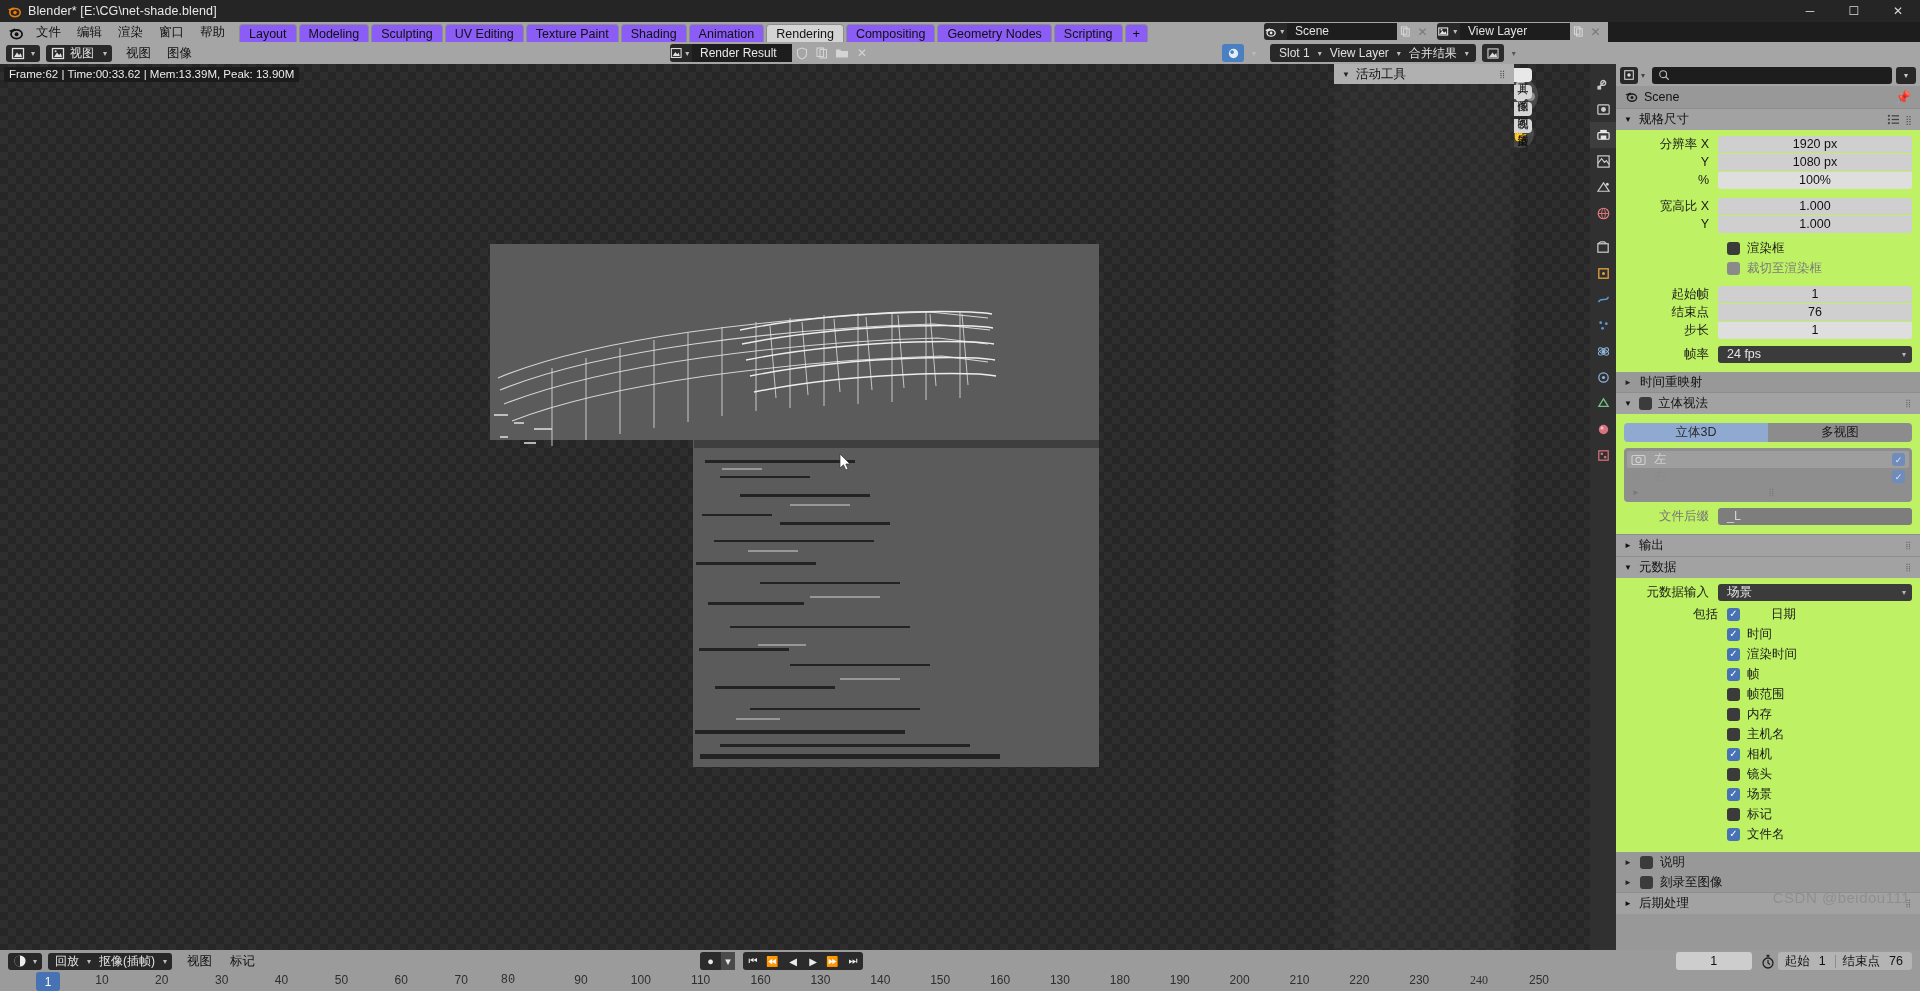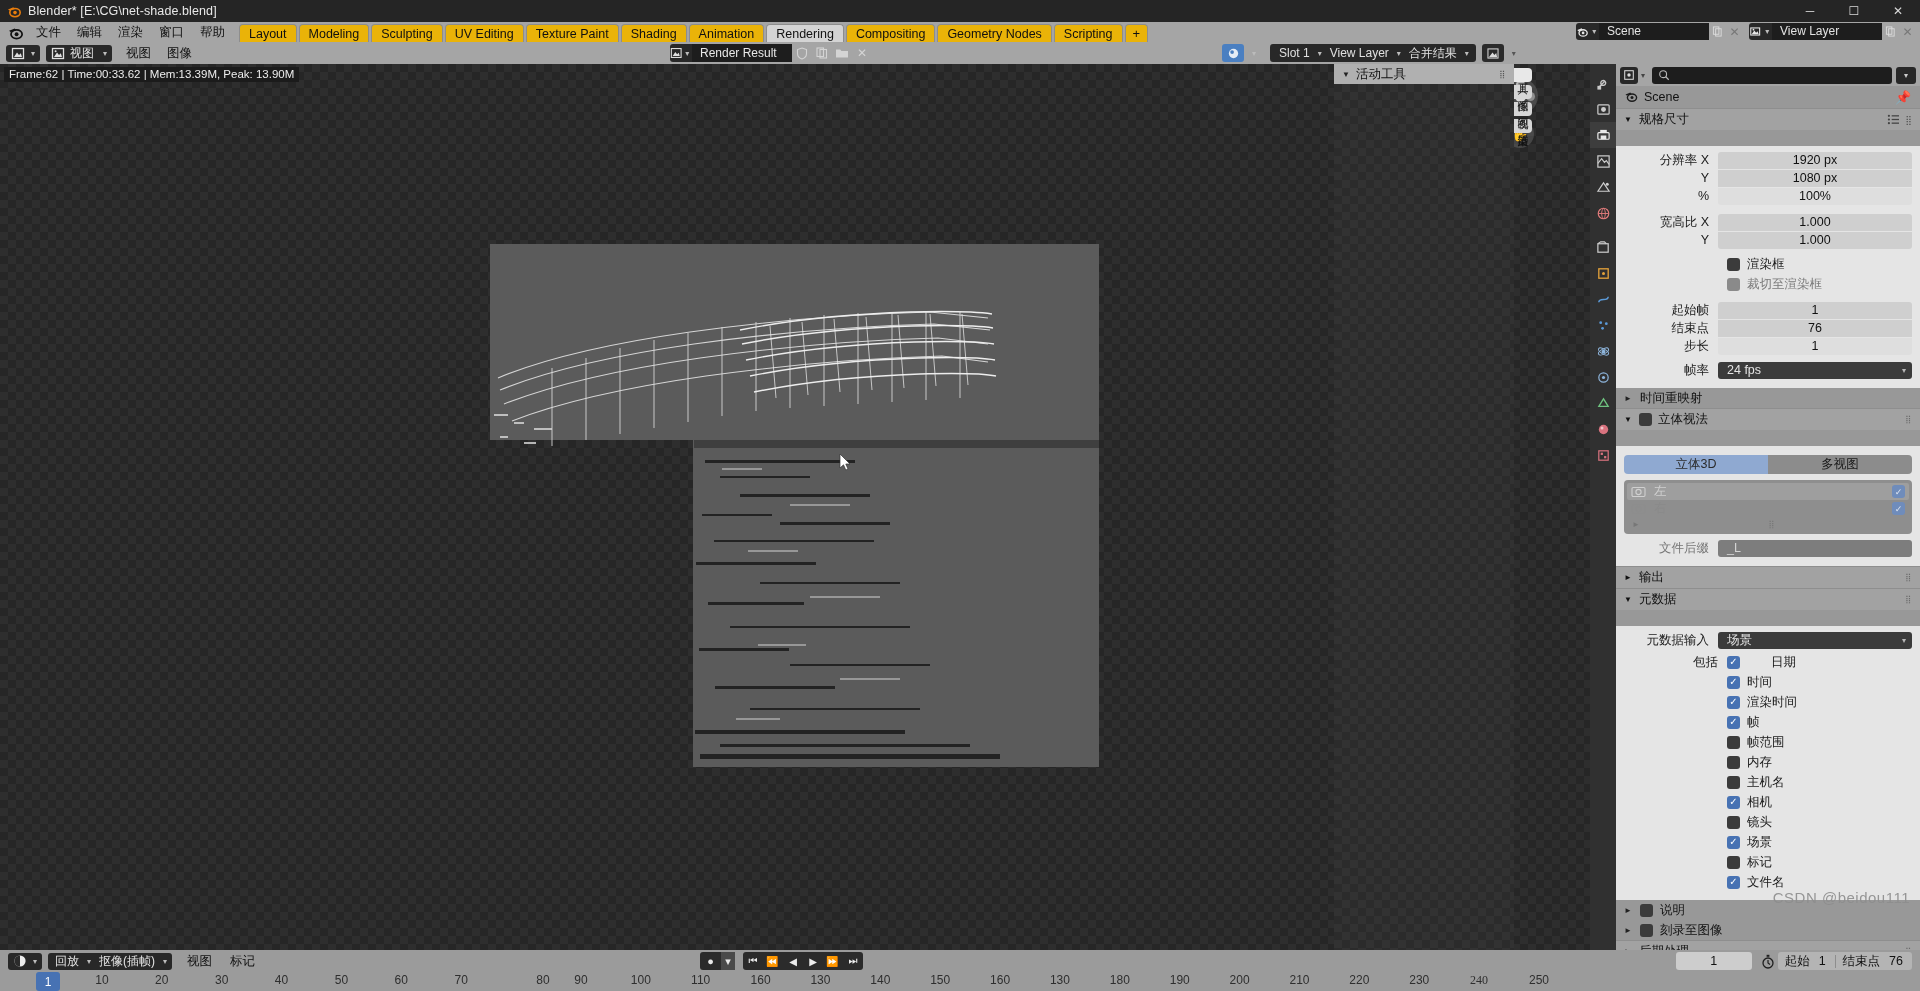--- a/index.html
+++ b/index.html
@@ -18,32 +18,32 @@
     background:#252525; display:flex; align-items:center;
   }
   .titlebar .blender-logo { margin-left:7px; margin-right:7px; display:flex; align-items:center;}
   .titlebar .title-text { font-size:12.5px; color:#e8e8e8; letter-spacing:.1px;}
   .win-btns { position:absolute; right:0; top:0; height:22px; display:flex; }
   .win-btn { width:44px; height:22px; display:flex; align-items:center; justify-content:center;
              color:#d8d8d8; font-size:12px; }
 
   
   .topbar {
-    position:absolute; left:0; top:22px; width:1920px; height:20px;
+    position:absolute; left:0; top:22px; width:1608px; height:20px;
     background:#a5a5a5; display:flex; align-items:flex-end;
   }
   .topbar-left { display:flex; align-items:center; height:20px; padding-left:6px; }
   .tb-logo { width:18px; height:18px; display:flex; align-items:center; justify-content:center; margin-right:4px;}
   .menu-item {
     padding:0 8px; height:20px; line-height:20px; color:#111; font-size:12.5px; cursor:default;
   }
   .ws-tabs { display:flex; align-items:flex-end; height:20px; margin-left:6px; }
   .ws-tab {
     height:18px; line-height:18px; padding:0 9px; font-size:12.5px; color:#101010;
-    background:#eab308; border-radius:4px 4px 0 0; margin-right:2px;
+    background:#8b5cf6; border-radius:4px 4px 0 0; margin-right:2px;
     border:1px solid #8d8d8d; border-bottom:none;
   }
   .ws-tab.active { background:#d4d4d4; color:#111; }
   .ws-tab.plus { padding:0 7px; font-size:13px; }
   .topbar-right {
     position:absolute; right:4px; bottom:1px; display:flex; align-items:center; height:19px;
   }
   .id-block { display:flex; align-items:center; height:17px; margin-left:6px; }
   .id-icon {
     width:23px; height:17px; background:#282828; border-radius:3px 0 0 3px;
@@ -155,21 +155,21 @@
   .props-bread .nm { font-size:12.5px; color:#111; margin-left:6px; }
   .pin { margin-left:auto; color:#555; font-size:13px; }
 
   .panel-hdr { height:22px; background:#a2a2a2; display:flex; align-items:center;
                padding:0 8px; color:#111; font-size:12.5px; border-top:1px solid #8e8e8e;}
   .panel-hdr .tri { font-size:8px; margin-right:7px; }
   .panel-hdr .grip { margin-left:auto; color:#6a6a6a; font-size:8px; letter-spacing:1px; }
   .panel-hdr .chk { width:13px;height:13px;background:#3b3b3b;border-radius:3px;margin-right:6px;}
   .panel-hdr .listicon { margin-left:auto; display:flex; gap:5px; align-items:center; color:#555; font-size:9px;}
 
-  .panel-body { padding:5px 8px 7px 8px; background:#e5e5e5;margin-top:16px; }
+  .panel-body { padding:5px 8px 7px 8px; background:#bef264; }
   .row { display:flex; align-items:center; height:18px; margin-bottom:2px; }
   .row .lab { width:94px; text-align:right; padding-right:9px; color:#1a1a1a; font-size:12.5px;}
   .row .lab.dim { color:#777; }
   .field { flex:1; height:17px; background:#cfcfcf; border-radius:3px; text-align:center;
            line-height:17px; font-size:12.5px; color:#111; }
   .field.light { background:#dedede; }
   .field.dark { background:#3b3b3b; color:#e4e4e4; text-align:left; padding-left:9px;
                 display:flex; align-items:center; }
   .field.dark .cr { margin-left:auto; padding-right:6px; color:#b7b7b7; font-size:8px;}
   .field.stack-top { border-radius:3px 3px 0 0; }
@@ -935,21 +935,21 @@
 
     <div class="tl-ruler" id="tl-ruler">
       <div class="playhead" id="playhead" style="left: 48px;">1</div>
     <span class="tick-lbl" style="left: 101.892px;">10</span>
         <span class="tick-lbl" style="left: 161.771px;">20</span>
         <span class="tick-lbl" style="left: 221.651px;">30</span>
         <span class="tick-lbl" style="left: 281.53px;">40</span>
         <span class="tick-lbl" style="left: 341.41px;">50</span>
         <span class="tick-lbl" style="left: 401.289px;">60</span>
         <span class="tick-lbl" style="left: 461.169px;">70</span>
-        <span class="tick-lbl" style="left: 543px;">80</span>
+        <span class="tick-lbl" style="left: 508px; font-family: Liberation Mono, monospace;">80</span>
         <span class="tick-lbl" style="left: 580.928px;">90</span>
         <span class="tick-lbl" style="left: 640.807px;">100</span>
         <span class="tick-lbl" style="left: 700.687px;">110</span>
         <span class="tick-lbl" style="left: 760.566px;">160</span>
         <span class="tick-lbl" style="left: 820.446px;">130</span>
         <span class="tick-lbl" style="left: 880.325px;">140</span>
         <span class="tick-lbl" style="left: 940.205px;">150</span>
         <span class="tick-lbl" style="left: 1000.08px;">160</span>
         <span class="tick-lbl" style="left: 1059.96px;">130</span>
         <span class="tick-lbl" style="left: 1119.84px;">180</span>

